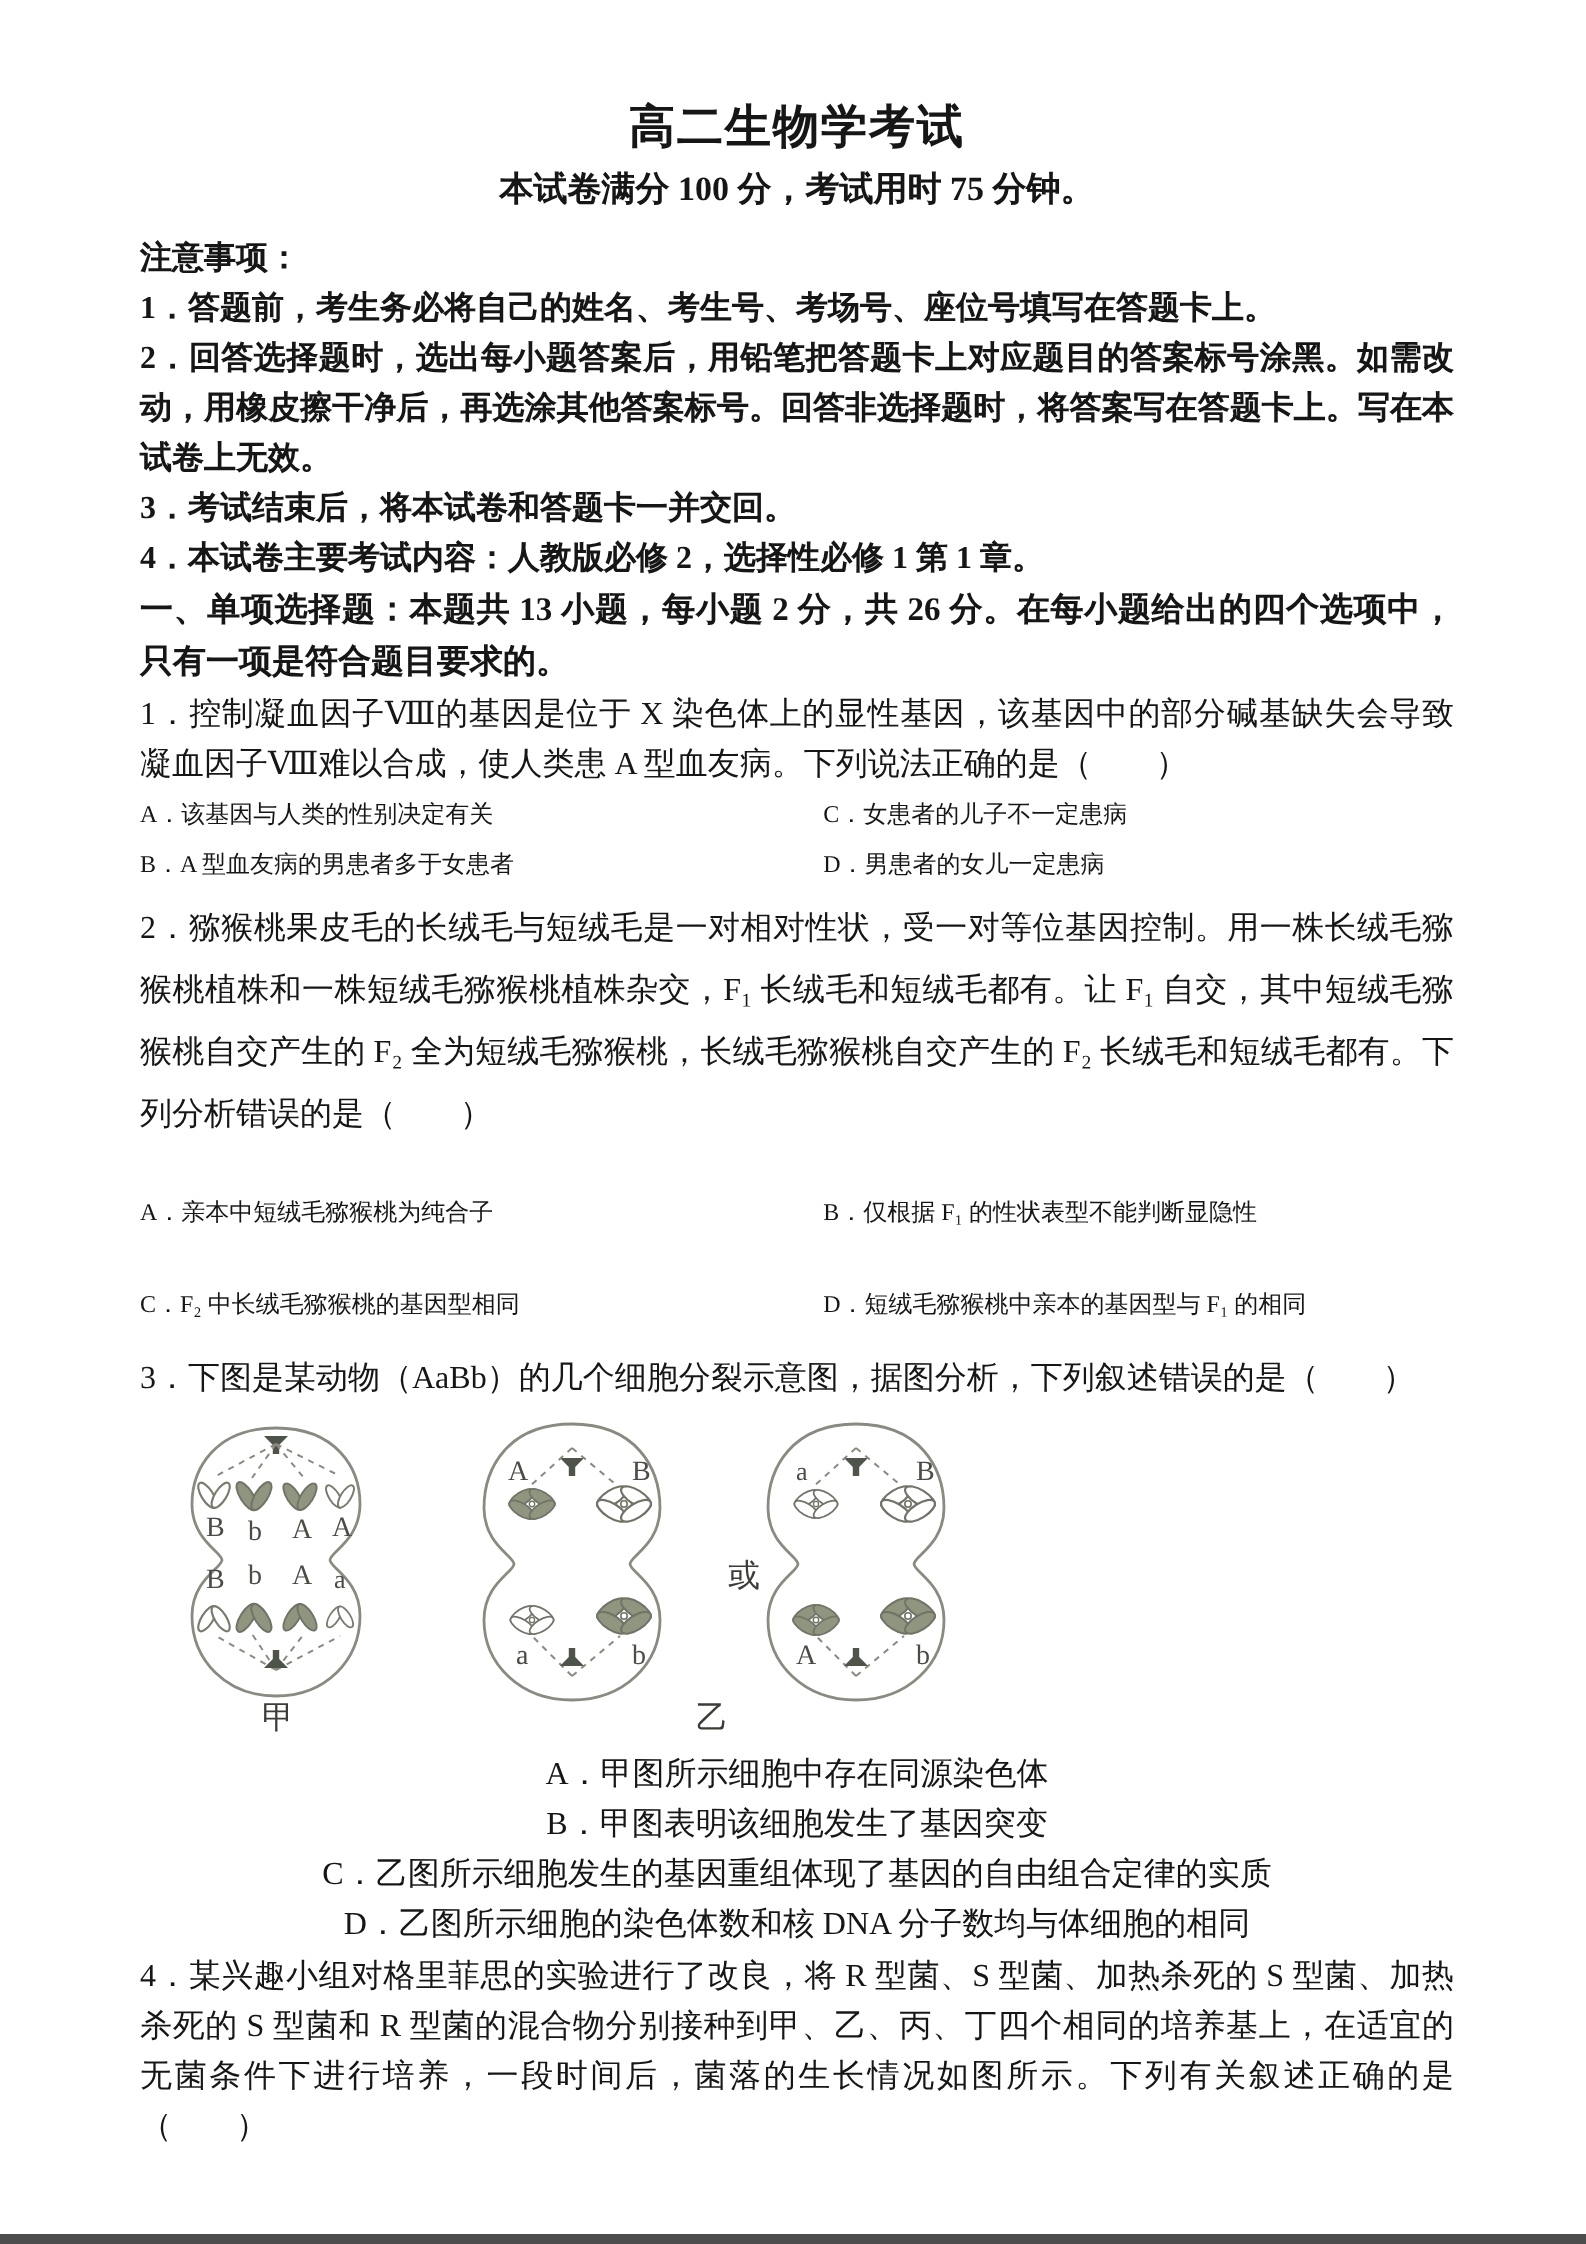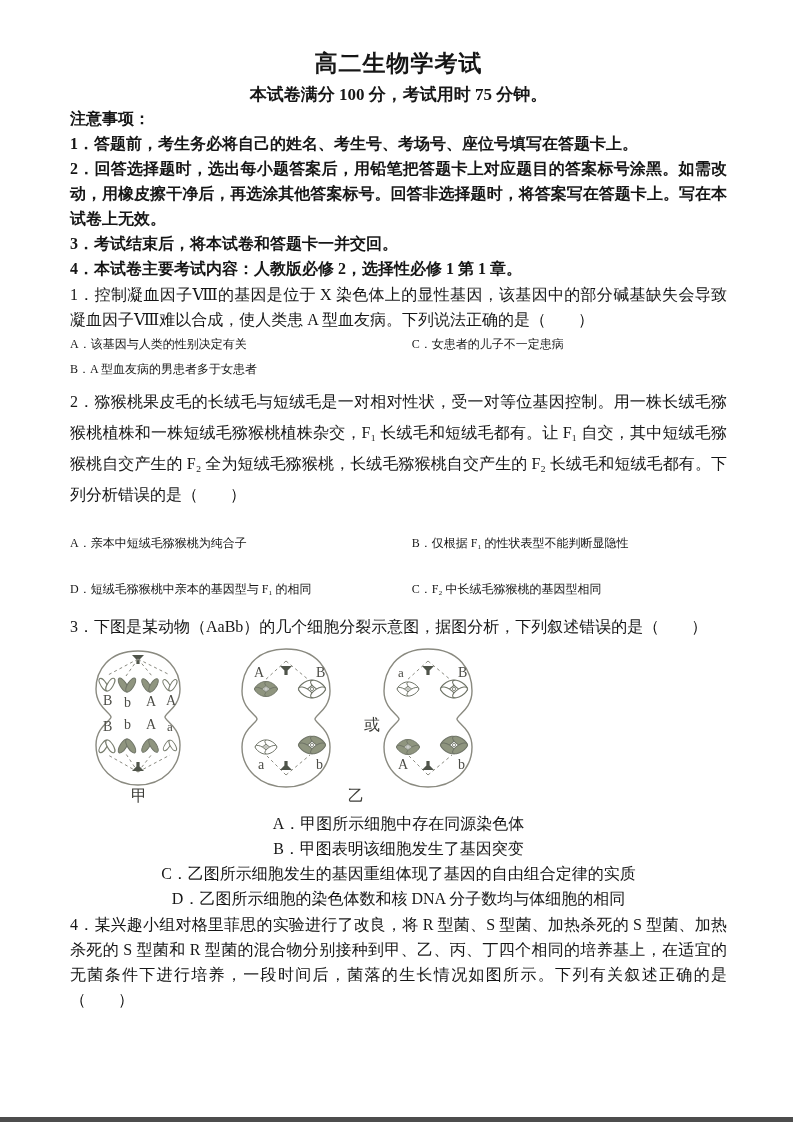--- a/index.html
+++ b/index.html
@@ -16,20 +16,21 @@
     text-align: center;
     font-size: 23px;
     font-weight: 700;
     letter-spacing: 1px;
     margin-bottom: 4px;
   }
   .subtitle {
     text-align: center;
     font-size: 17px;
     font-weight: 700;
+    margin-bottom: 11px;
   }
   .notice-heading {
     font-size: 16px;
     font-weight: 700;
     line-height: 25px;
   }
   .notice-item {
     font-size: 16px;
     font-weight: 700;
     line-height: 25px;
@@ -83,37 +84,39 @@
   <div class="subtitle">本试卷满分 100 分，考试用时 75 分钟。</div>
 
   <div>
     <div class="notice-heading">注意事项：</div>
     <div class="notice-item">1．答题前，考生务必将自己的姓名、考生号、考场号、座位号填写在答题卡上。</div>
     <div class="notice-item">2．回答选择题时，选出每小题答案后，用铅笔把答题卡上对应题目的答案标号涂黑。如需改动，用橡皮擦干净后，再选涂其他答案标号。回答非选择题时，将答案写在答题卡上。写在本试卷上无效。</div>
     <div class="notice-item">3．考试结束后，将本试卷和答题卡一并交回。</div>
     <div class="notice-item">4．本试卷主要考试内容：人教版必修 2，选择性必修 1 第 1 章。</div>
   </div>
 
+  <div class="section-heading">一、单项选择题：本题共 13 小题，每小题 2 分，共 26 分。在每小题给出的四个选项中，只有一项是符合题目要求的。</div>
 
   <div>
     <div class="q-stem">1．控制凝血因子Ⅷ的基因是位于 X 染色体上的显性基因，该基因中的部分碱基缺失会导致凝血因子Ⅷ难以合成，使人类患 A 型血友病。下列说法正确的是（　　）</div>
     <div class="opts-2col">
       <div class="opt">A．该基因与人类的性别决定有关</div>
       <div class="opt">C．女患者的儿子不一定患病</div>
       <div class="opt">B．A 型血友病的男患者多于女患者</div>
+      <div class="opt">D．男患者的女儿一定患病</div>
     </div>
   </div>
 
   <div>
     <div class="q-stem loose">2．猕猴桃果皮毛的长绒毛与短绒毛是一对相对性状，受一对等位基因控制。用一株长绒毛猕猴桃植株和一株短绒毛猕猴桃植株杂交，F₁ 长绒毛和短绒毛都有。让 F₁ 自交，其中短绒毛猕猴桃自交产生的 F₂ 全为短绒毛猕猴桃，长绒毛猕猴桃自交产生的 F₂ 长绒毛和短绒毛都有。下列分析错误的是（　　）</div>
     <div class="opts-2col loose">
       <div class="opt">A．亲本中短绒毛猕猴桃为纯合子</div>
       <div class="opt">B．仅根据 F₁ 的性状表型不能判断显隐性</div>
+      <div class="opt">C．F₂ 中长绒毛猕猴桃的基因型相同</div>
       <div class="opt">D．短绒毛猕猴桃中亲本的基因型与 F₁ 的相同</div>
-      <div class="opt">C．F₂ 中长绒毛猕猴桃的基因型相同</div>
     </div>
   </div>
 
   <div style="margin-top:12px;">
     <div class="q-stem">3．下图是某动物（AaBb）的几个细胞分裂示意图，据图分析，下列叙述错误的是（　　）</div>
 
     <div class="figure-wrap">
       <svg width="400" height="158" viewBox="0 0 400 158">
         <defs>
 

